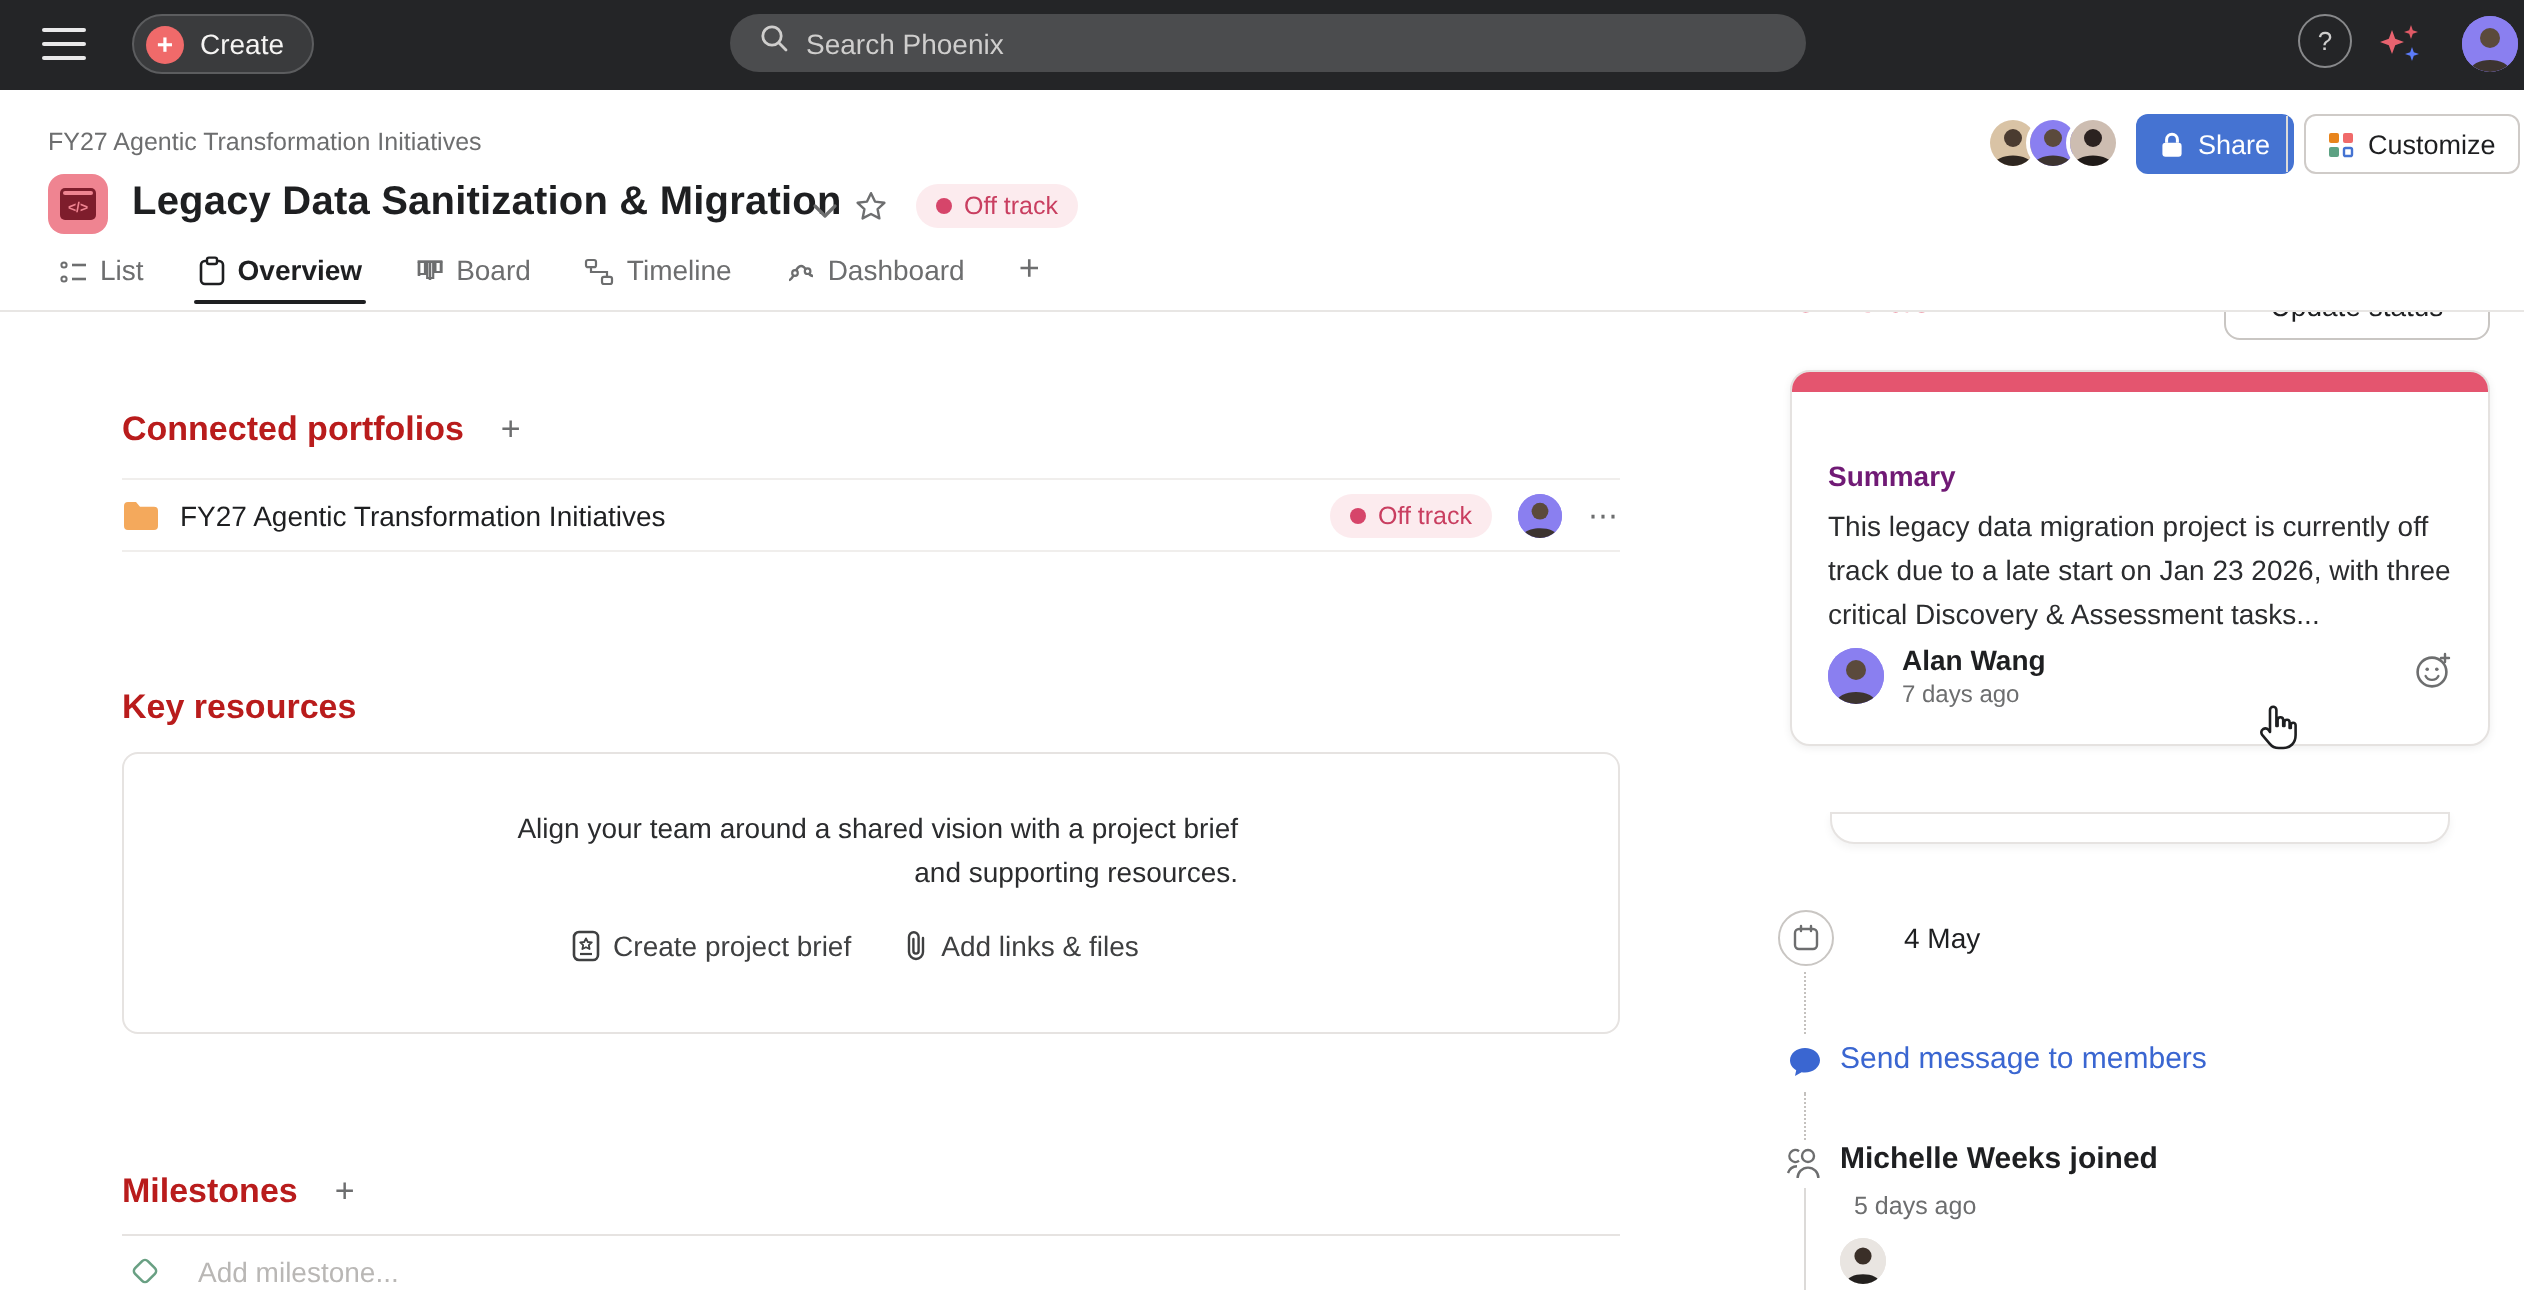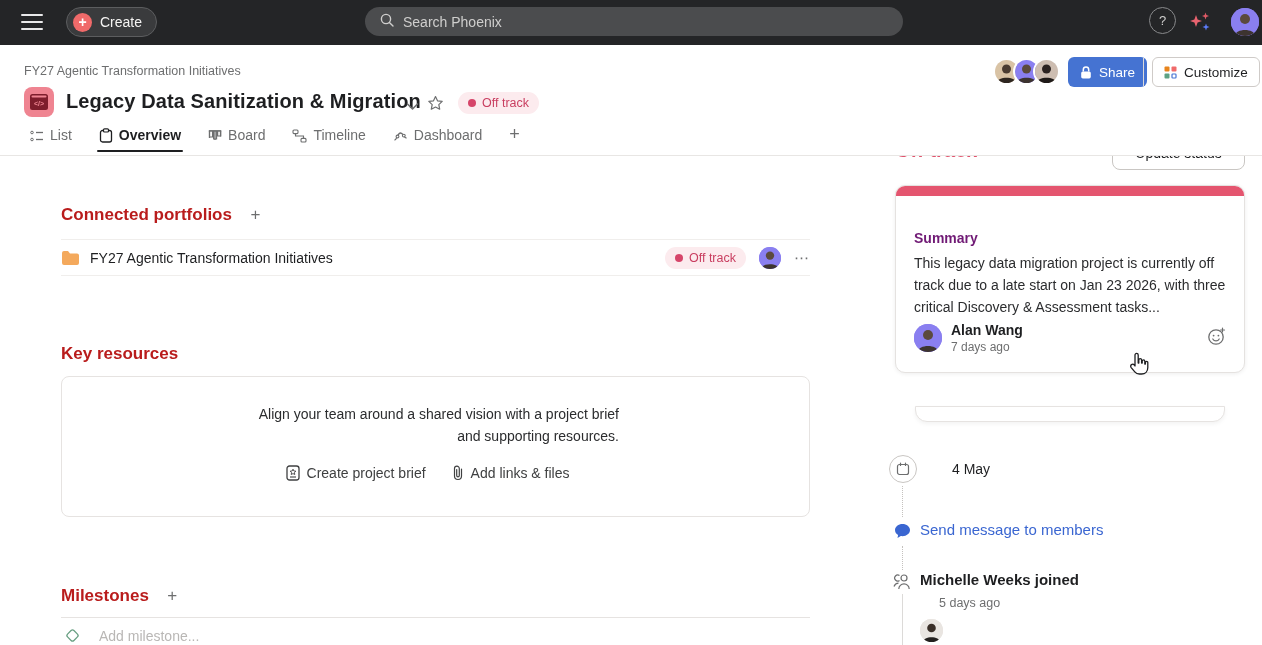--- a/index.html
+++ b/index.html
@@ -84,21 +84,21 @@
   .stacked-card { position:absolute; left:20px; top:250px; width:310px; height:16px; background:#fff; border:1px solid #e6e3e1; border-radius:0 0 12px 12px; box-shadow:0 2px 4px rgba(0,0,0,.05); z-index:1; }
 
   .tl-circle { position:absolute; left:-6px; top:299px; width:28px; height:28px; border-radius:50%; border:1px solid #c9c6c3; background:#fff; display:flex; align-items:center; justify-content:center; }
   .tl-date { position:absolute; left:35px; top:305px; font-size:14px; font-weight:500; color:#1e1f21;margin-left:22px; }
   .tl-dot1 { position:absolute; left:7px; top:330px; height:31px; border-left:1px dotted #c4c1be; }
   .tl-bubble { position:absolute; left:-1px; top:367px; }
   .tl-msg { position:absolute; left:25px; top:365px; font-size:15px; font-weight:500; color:#3a66d1; cursor:pointer; }
   .tl-dot2 { position:absolute; left:7px; top:390px; height:24px; border-left:1px dotted #c4c1be; }
   .tl-people { position:absolute; left:-2px; top:417px; }
   .tl-event { position:absolute; left:25px; top:415px; font-size:15px; font-weight:700; color:#1e1f21; }
-  .tl-event-time { position:absolute; left:44px; top:440px; font-size:12.5px; color:#6d6e6f; }
+  .tl-event-time { position:absolute; left:32px; top:440px; font-size:12.5px; color:#6d6e6f; }
   .tl-solidline { position:absolute; left:7px; top:438px; height:51px; border-left:1px solid #dcdad8; }
   .tl-avatar { position:absolute; left:25px; top:463px; width:23px; height:23px; border-radius:50%; background:#e9e5e1; overflow:hidden; cursor:pointer; }
 
   .cursor { position:absolute; left:1126px; top:352px; z-index:50; pointer-events:none; }
 </style>
 </head>
 <body>
 
 <div class="page">
 

